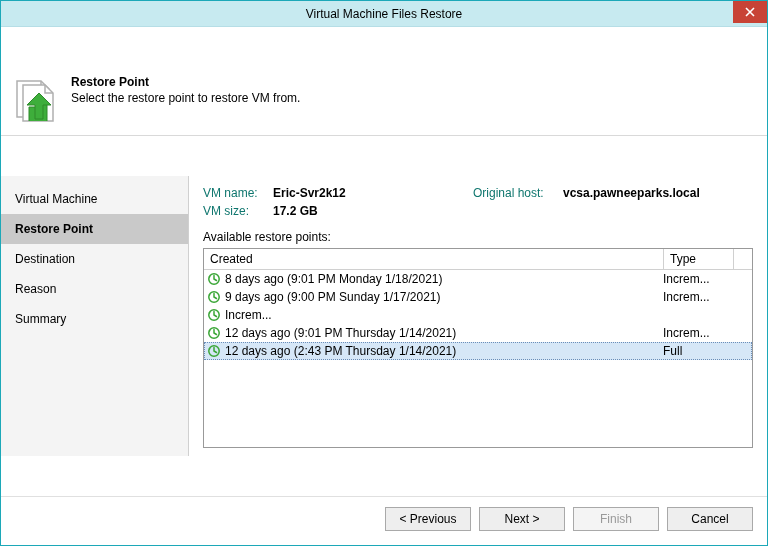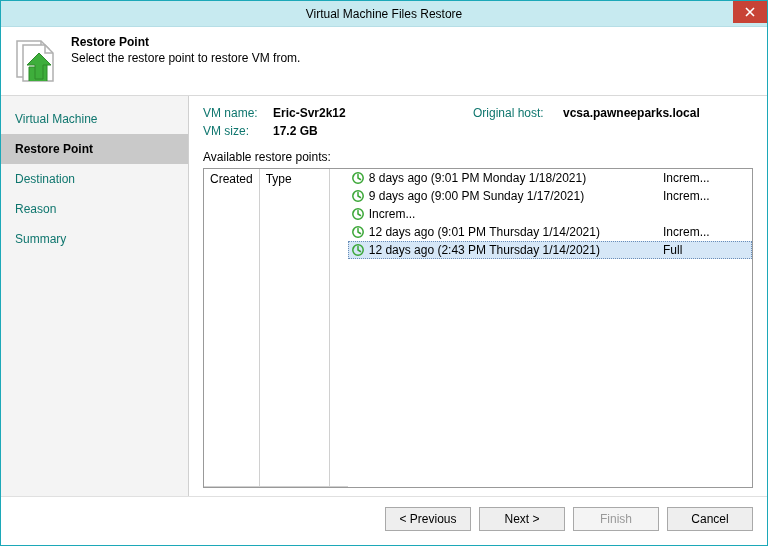--- a/index.html
+++ b/index.html
@@ -13,20 +13,21 @@
     height: 546px;
     overflow: hidden;
   }
   .window {
     width: 768px;
     height: 546px;
     border: 1px solid #1ca8b8;
     background: #fff;
     display: flex;
     flex-direction: column;
+    gap: 40px;
   }
   .titlebar {
     height: 26px;
     background: #c7eaf0;
     display: flex;
     align-items: center;
     justify-content: center;
     position: relative;
     border-bottom: 1px solid #b6dee6;
   }
@@ -63,21 +64,21 @@
   .sidebar {
     width: 188px;
     background: #f4f4f4;
     border-right: 1px solid #d0d0d0;
     padding-top: 8px;
     flex-shrink: 0;
   }
   .sidebar-item {
     padding: 8px 14px;
     font-size: 12px;
-    color: #0f766e;
+    color: #000000;
     cursor: pointer;
   }
   .sidebar-item.active {
     background: #c9c9c9;
     font-weight: bold;
     color: #000;
   }
   .content {
     flex: 1;
     padding: 10px 14px 0 14px;
@@ -92,21 +93,21 @@
     margin-bottom: 12px;
     font-size: 12px;
   }
   .info-label { color:#0f766e; }
   .info-value { font-weight: bold; }
   .avail-label { margin-bottom: 4px; font-size: 12px; }
   .table-wrap {
     border: 1px solid #999;
     flex: 1;
     display: flex;
-    flex-direction: row;
+    flex-direction: column;
     overflow: hidden;
     margin-bottom: 8px;
     background: #fff;
   }
   .thead {
     display: flex;
     background: #fff;
     border-bottom: 1px solid #d0d0d0;
   }
   .th {

